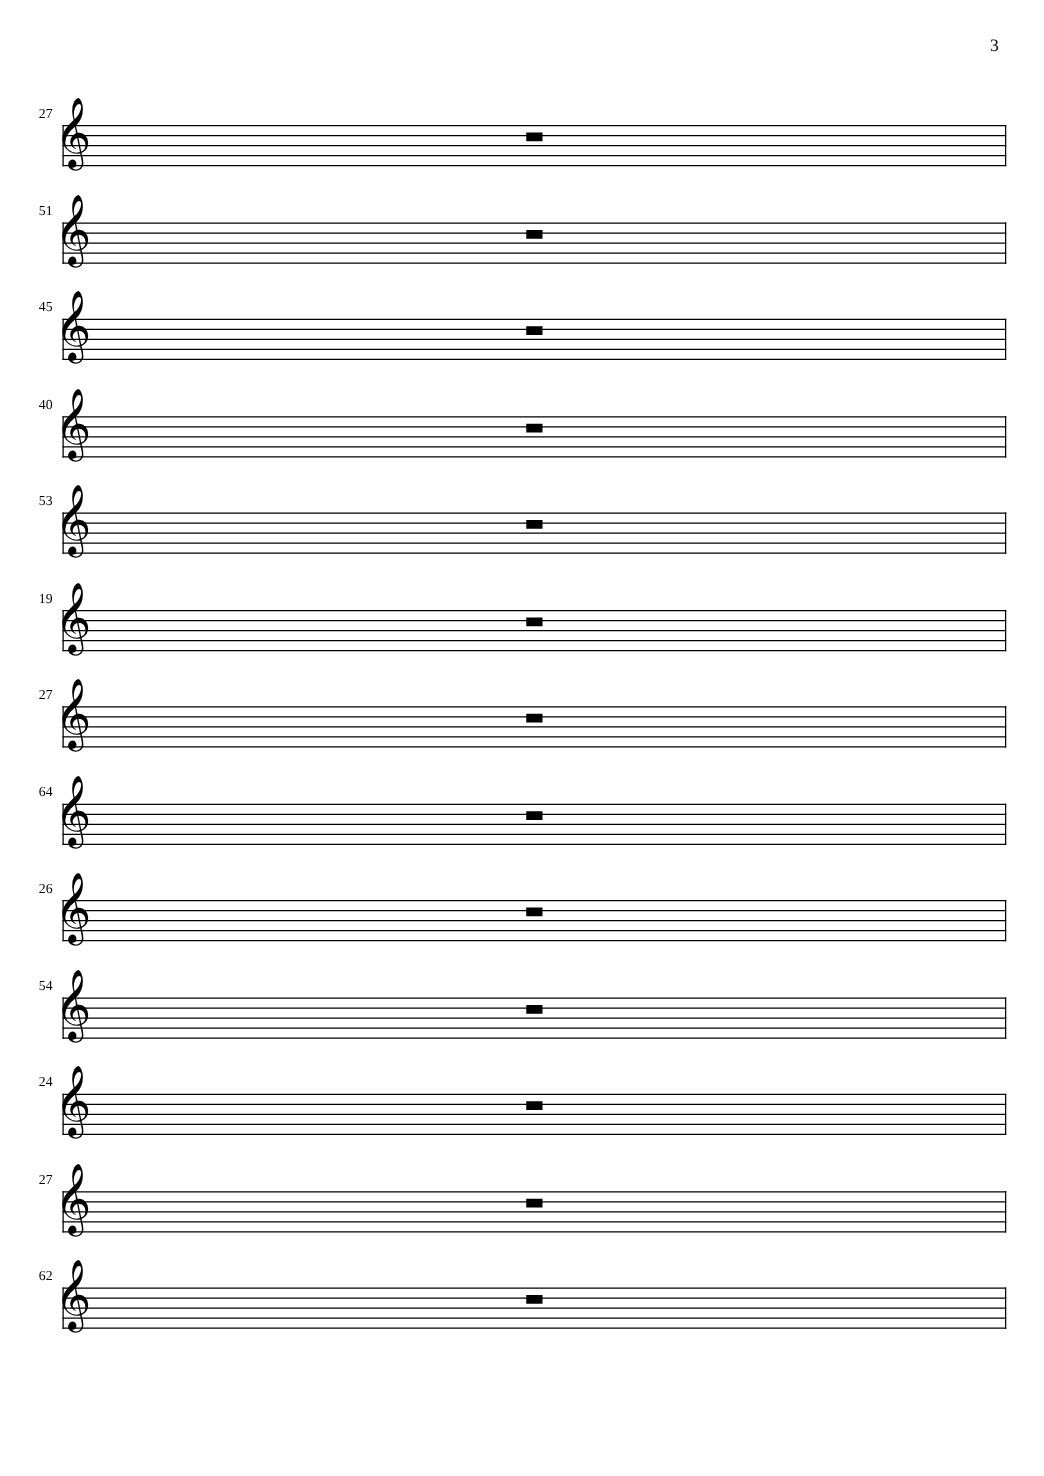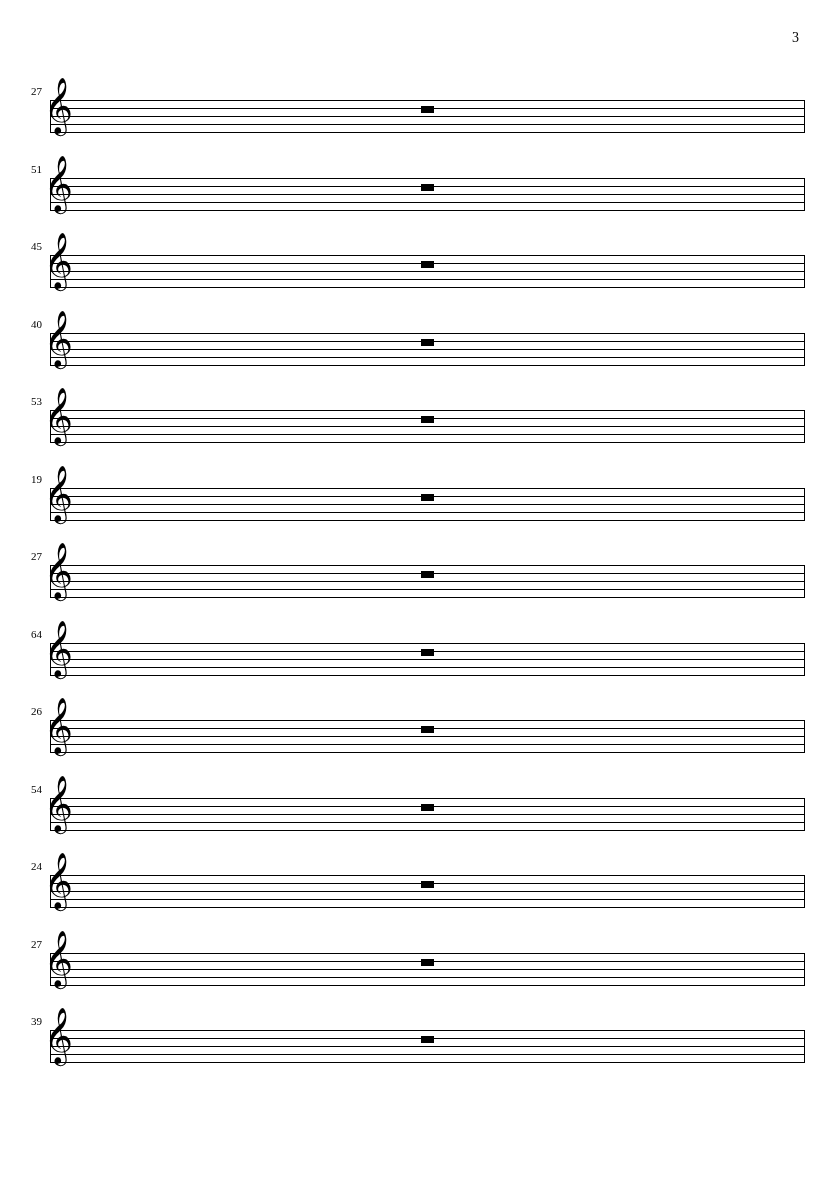--- a/index.html
+++ b/index.html
@@ -280,21 +280,21 @@
         <div class="line l2"></div>
         <div class="line l3"></div>
         <div class="line l4"></div>
       </div>
       <div class="barline start"></div>
       <div class="barline end"></div>
       <div class="rest"></div>
     </div>
 
     <div class="system">
-      <div class="measure-number">39</div>
+      <div class="measure-number">62</div>
       <div class="clef">𝄞</div>
       <div class="staff">
         <div class="line l0"></div>
         <div class="line l1"></div>
         <div class="line l2"></div>
         <div class="line l3"></div>
         <div class="line l4"></div>
       </div>
       <div class="barline start"></div>
       <div class="barline end"></div>

